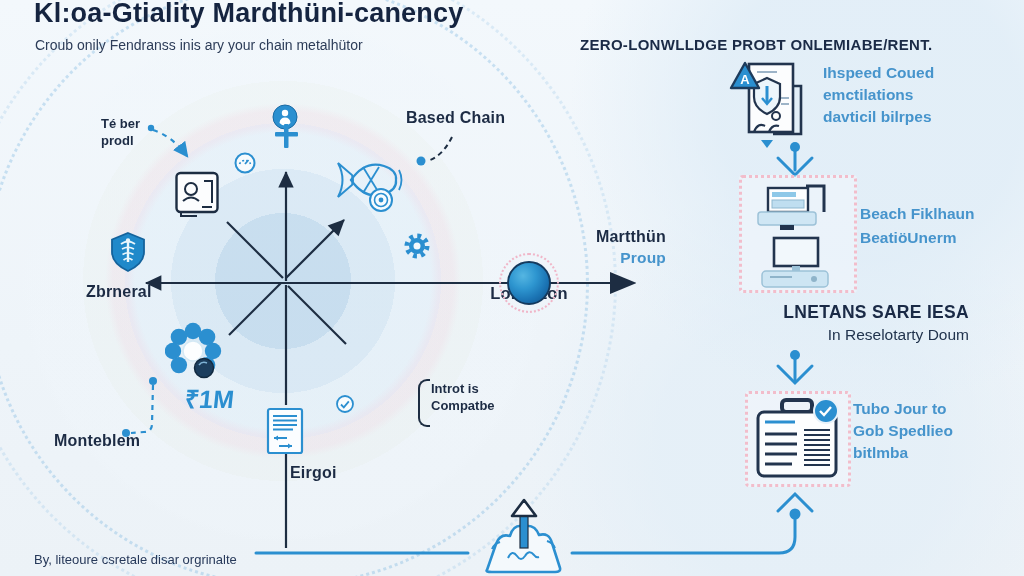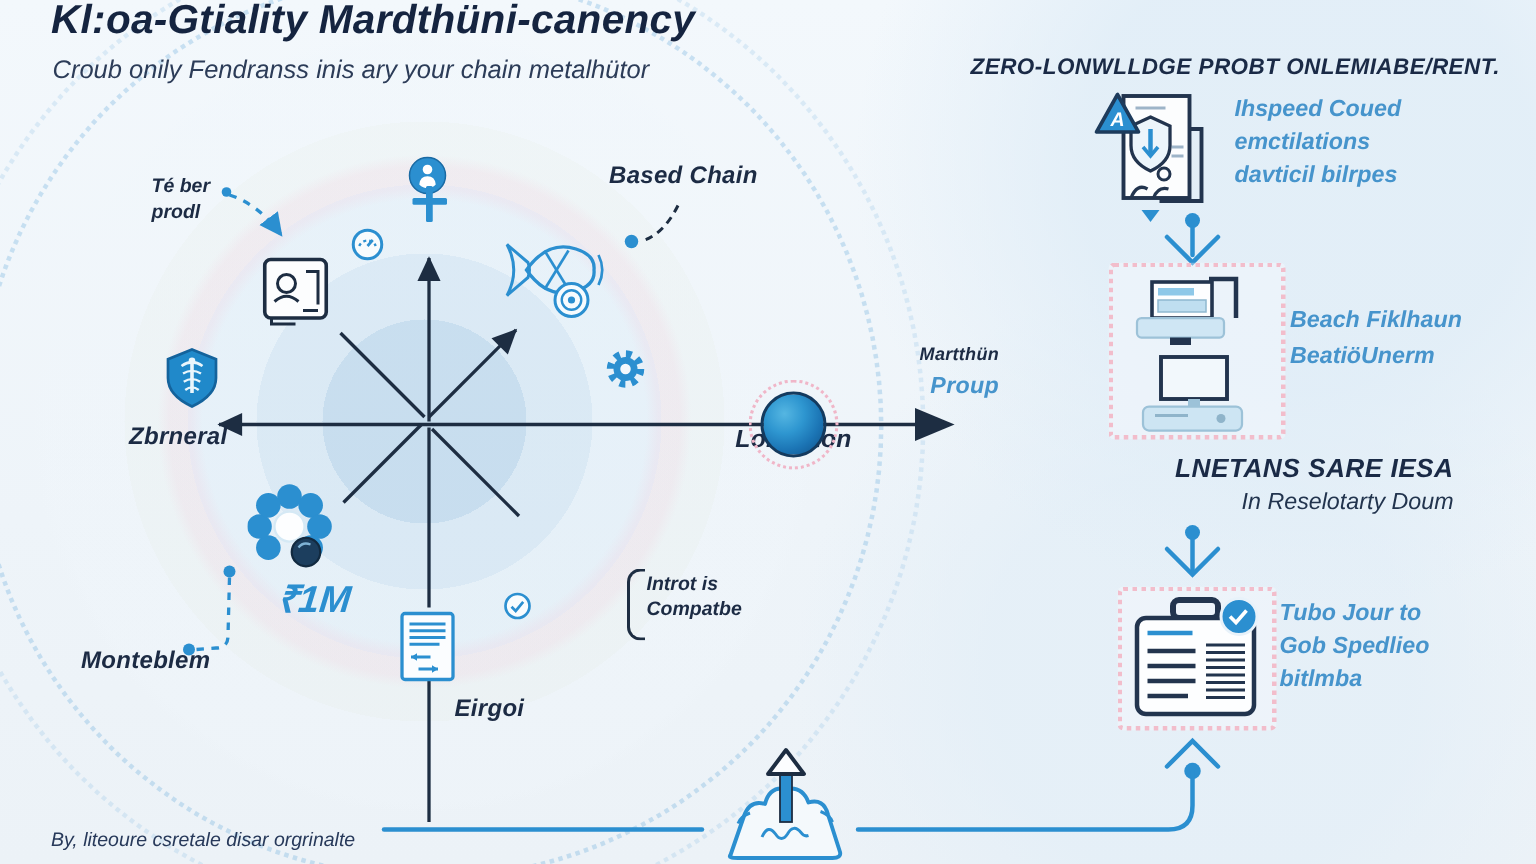--- a/index.html
+++ b/index.html
@@ -5,46 +5,45 @@
   html,body{margin:0;padding:0;background:#dfe7ee;}
   .canvas{
     position:relative;width:1024px;height:576px;overflow:hidden;
     font-family:"Liberation Sans",sans-serif;
     background:
       radial-gradient(circle at 283px 281px, rgba(255,255,255,0) 0 148px, rgba(243,205,220,0.22) 156px 170px, rgba(255,255,255,0) 178px),
       radial-gradient(circle at 283px 281px, rgba(168,203,230,0.55) 0 68px, rgba(198,222,240,0.5) 68px 112px, rgba(220,236,247,0.45) 112px 158px, rgba(233,240,236,0.3) 158px 200px, rgba(240,246,251,0.3) 200px 252px, rgba(244,249,252,0) 262px),
       radial-gradient(circle at 870px 110px, rgba(224,237,247,0.85) 0 150px, rgba(230,240,248,0) 300px),
       radial-gradient(circle at 800px 450px, rgba(226,238,247,0.7) 0 140px, rgba(230,240,248,0) 270px),
       linear-gradient(180deg,#f3f8fc 0%,#eef4f9 60%,#ecf2f7 100%);
-    font-style: italic;
   }
   .abs{position:absolute;}
   .ring{position:absolute;border-radius:50%;pointer-events:none;}
   .ring1{left:-17px;top:-19px;width:600px;height:600px;border:3px dotted rgba(110,175,220,0.32);}
   .ring2{left:-45px;top:-47px;width:656px;height:656px;border:3px dotted rgba(120,180,222,0.2);}
   .overlay{position:absolute;left:0;top:0;z-index:1;}
   .dk{stroke:#1d2d42;stroke-width:2.2;fill:none;}
   .dashDk{stroke:#1d2d42;stroke-width:2;stroke-dasharray:5 4;fill:none;}
   .dashBl{stroke:#2b8fd0;stroke-width:2.2;stroke-dasharray:5 5;fill:none;}
   .bl3{stroke:#2b8fd0;stroke-width:3;fill:none;stroke-linecap:round;}
   .page-title{position:absolute;left:34px;top:-2px;margin:0;font-size:27px;font-weight:700;color:#152440;letter-spacing:.2px;z-index:2;}
-  .page-subtitle{position:absolute;left:35px;top:37px;margin:0;font-size:17px;color:#2c3c58;z-index:2;}
-  .right-title{position:absolute;left:580px;top:36px;width:420px;text-align:right;font-size:15px;font-weight:700;color:#1a2a46;letter-spacing:.3px;z-index:2;}
+  .page-subtitle{position:absolute;left:35px;top:37px;margin:0;font-size:14px;color:#2c3c58;z-index:2;}
+  .right-title{position:absolute;left:580px;top:36px;width:420px;text-align:left;font-size:15px;font-weight:700;color:#1a2a46;letter-spacing:.3px;z-index:2;}
   .t-label{position:absolute;font-size:16px;font-weight:600;color:#1c2b44;letter-spacing:.2px;z-index:2;}
   .t-note{position:absolute;font-size:13px;font-weight:700;color:#1c2b44;line-height:17px;z-index:2;}
   .t-blue{position:absolute;font-size:15.5px;font-weight:600;color:#4694cc;line-height:22px;z-index:2;}
   .lbl-teber{left:101px;top:115px;}
   .lbl-based{left:406px;top:109px;}
   .lbl-zbrneral{left:86px;top:283px;}
   .lbl-monteblem{left:54px;top:404px;margin-top:28px;}
-  .lbl-eirgoi{left:303px;top:464px;}
+  .lbl-eirgoi{left:290px;top:464px;}
   .lbl-introt{left:431px;top:380px;}
   .lbl-longuton{left:477px;top:284px;width:104px;text-align:center;font-size:16.5px;}
   .lbl-martthun{left:566px;top:226px;width:100px;text-align:right;line-height:21px;}
-  .lbl-martthun .l1{font-weight:700;color:#1c2b44;font-size:12px;display:block;}
+  .lbl-martthun .l1{font-weight:700;color:#1c2b44;font-size:16px;display:block;}
   .lbl-martthun .l2{font-weight:600;color:#4694cc;font-size:15.5px;display:block;}
   .amount{left:185px;top:381px;font-size:25px;font-weight:700;color:#2b8fd0;transform:skewX(-6deg);z-index:2;position:absolute;}
   .bracket{position:absolute;left:418px;top:379px;width:10px;height:44px;border-left:2.5px solid #1d2d42;border-top:2.5px solid #1d2d42;border-bottom:2.5px solid #1d2d42;border-radius:9px 0 0 9px;z-index:2;}
   .heading-wrap{position:absolute;left:669px;top:302px;width:300px;text-align:right;z-index:2;}
   .heading-wrap .h1{font-size:17.5px;font-weight:700;color:#1a2a46;letter-spacing:.3px;display:block;}
   .heading-wrap .h2{font-size:15.5px;font-weight:400;color:#22344e;display:block;margin-top:3px;}
   .pinkbox{position:absolute;border:3px dotted #f2bdcb;border-radius:4px;background:rgba(252,253,254,0.35);z-index:2;}
   .box1{left:739px;top:175px;width:112px;height:112px;}
   .box2{left:745px;top:391px;width:100px;height:90px;}
   .sphere-wrap{position:absolute;left:499px;top:253px;width:56px;height:56px;border:2px dotted #f0b6c8;border-radius:50%;display:flex;align-items:center;justify-content:center;z-index:2;}

